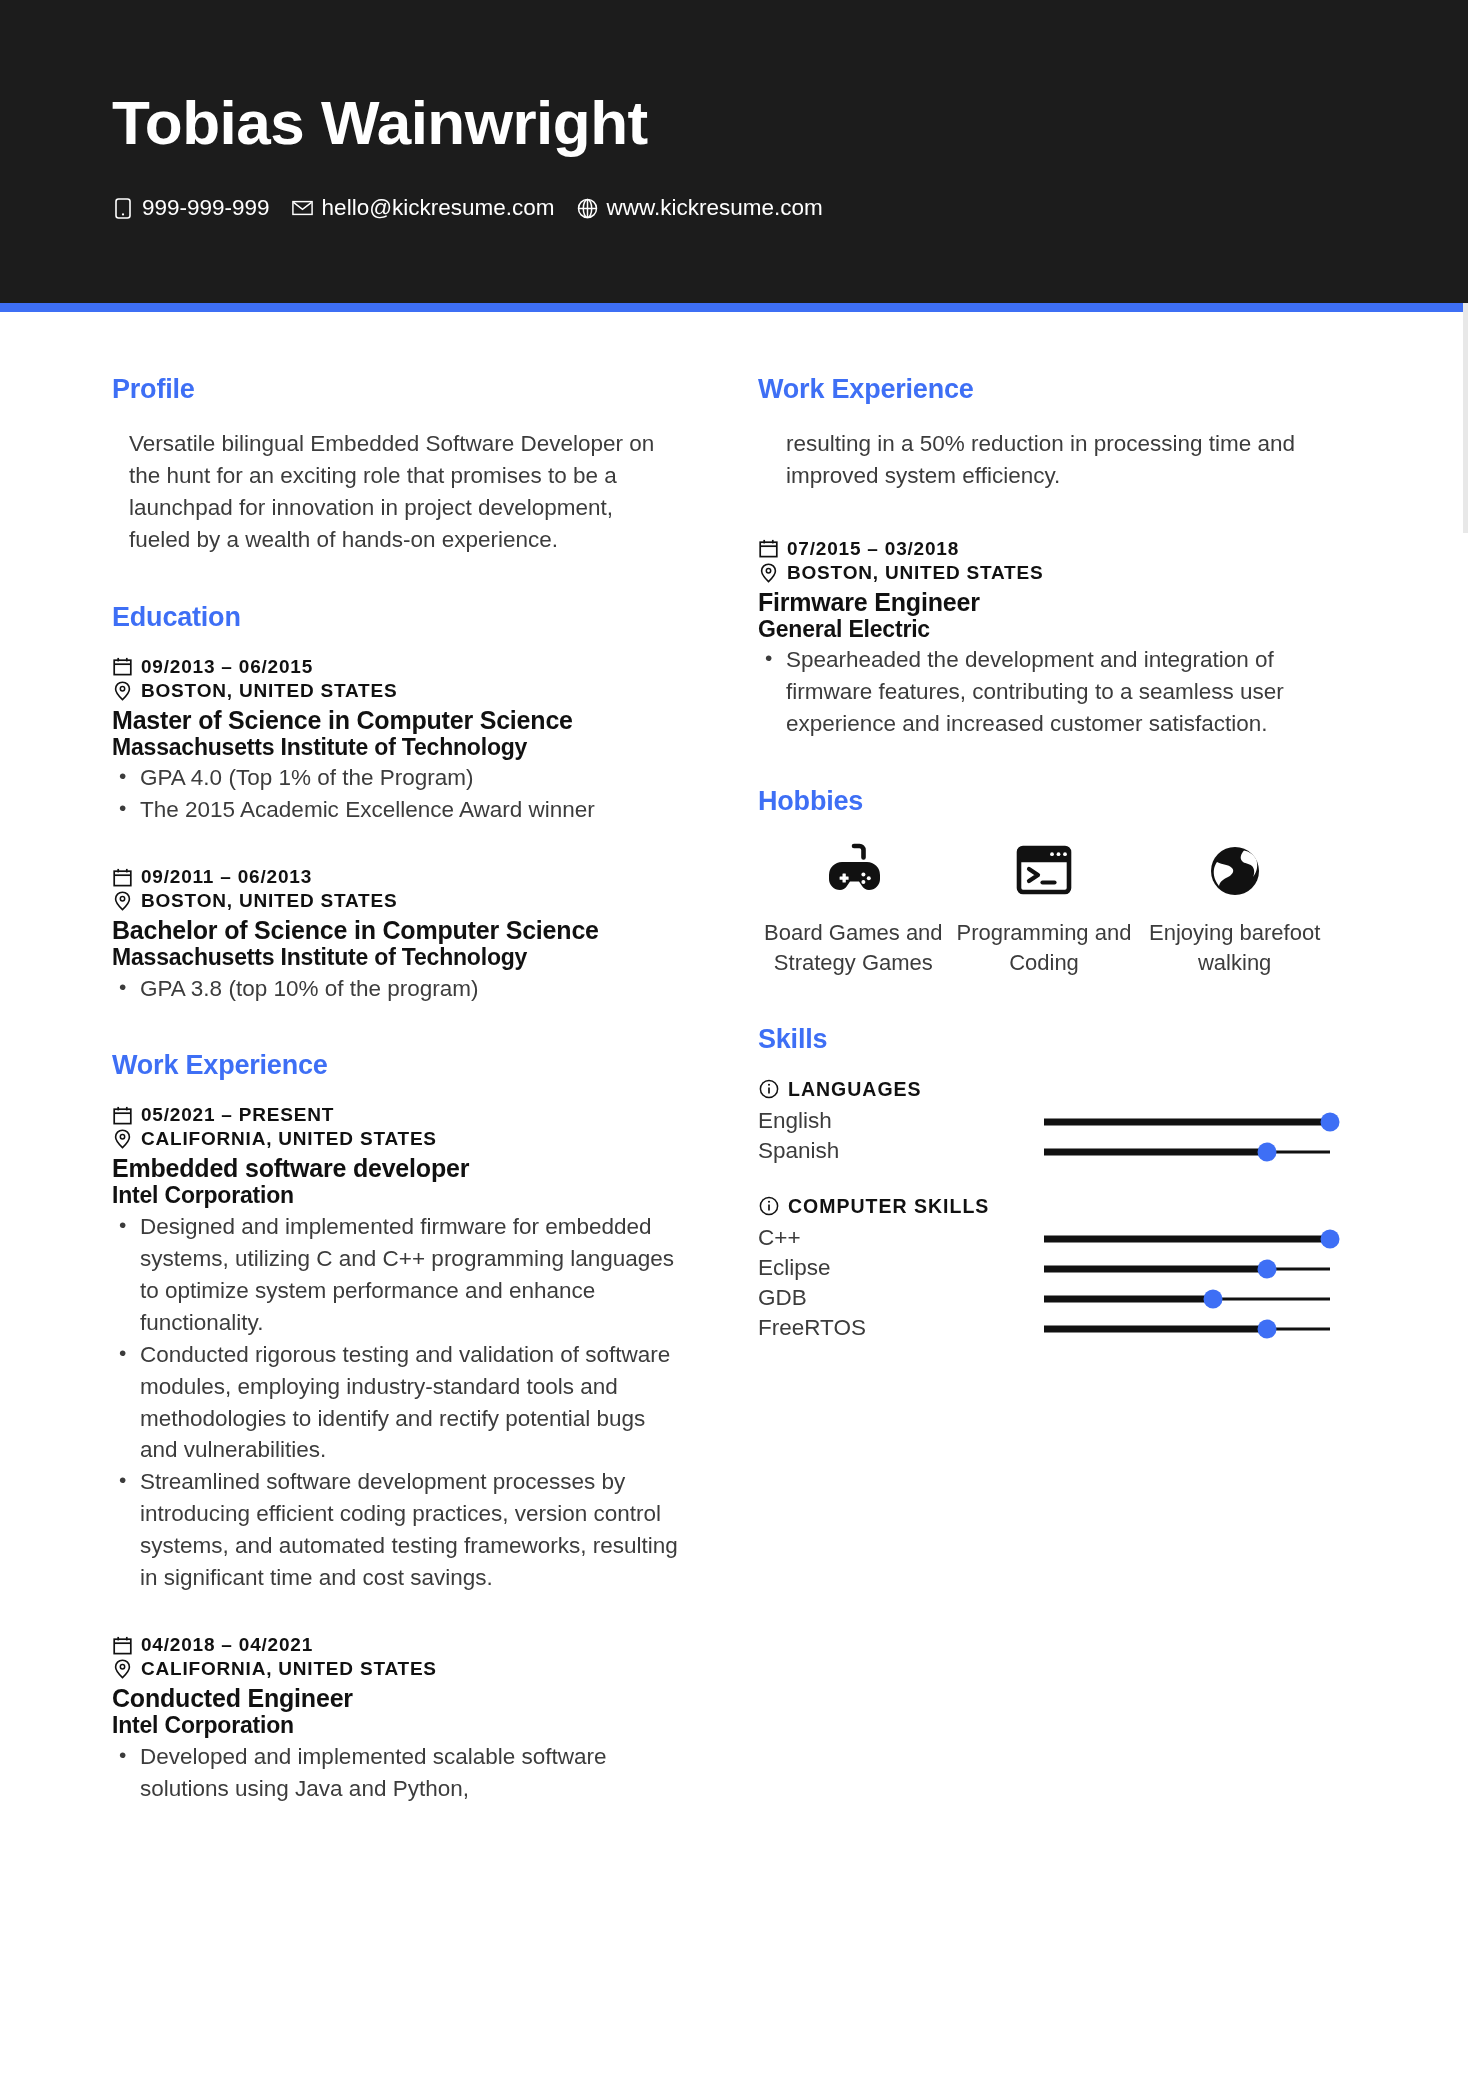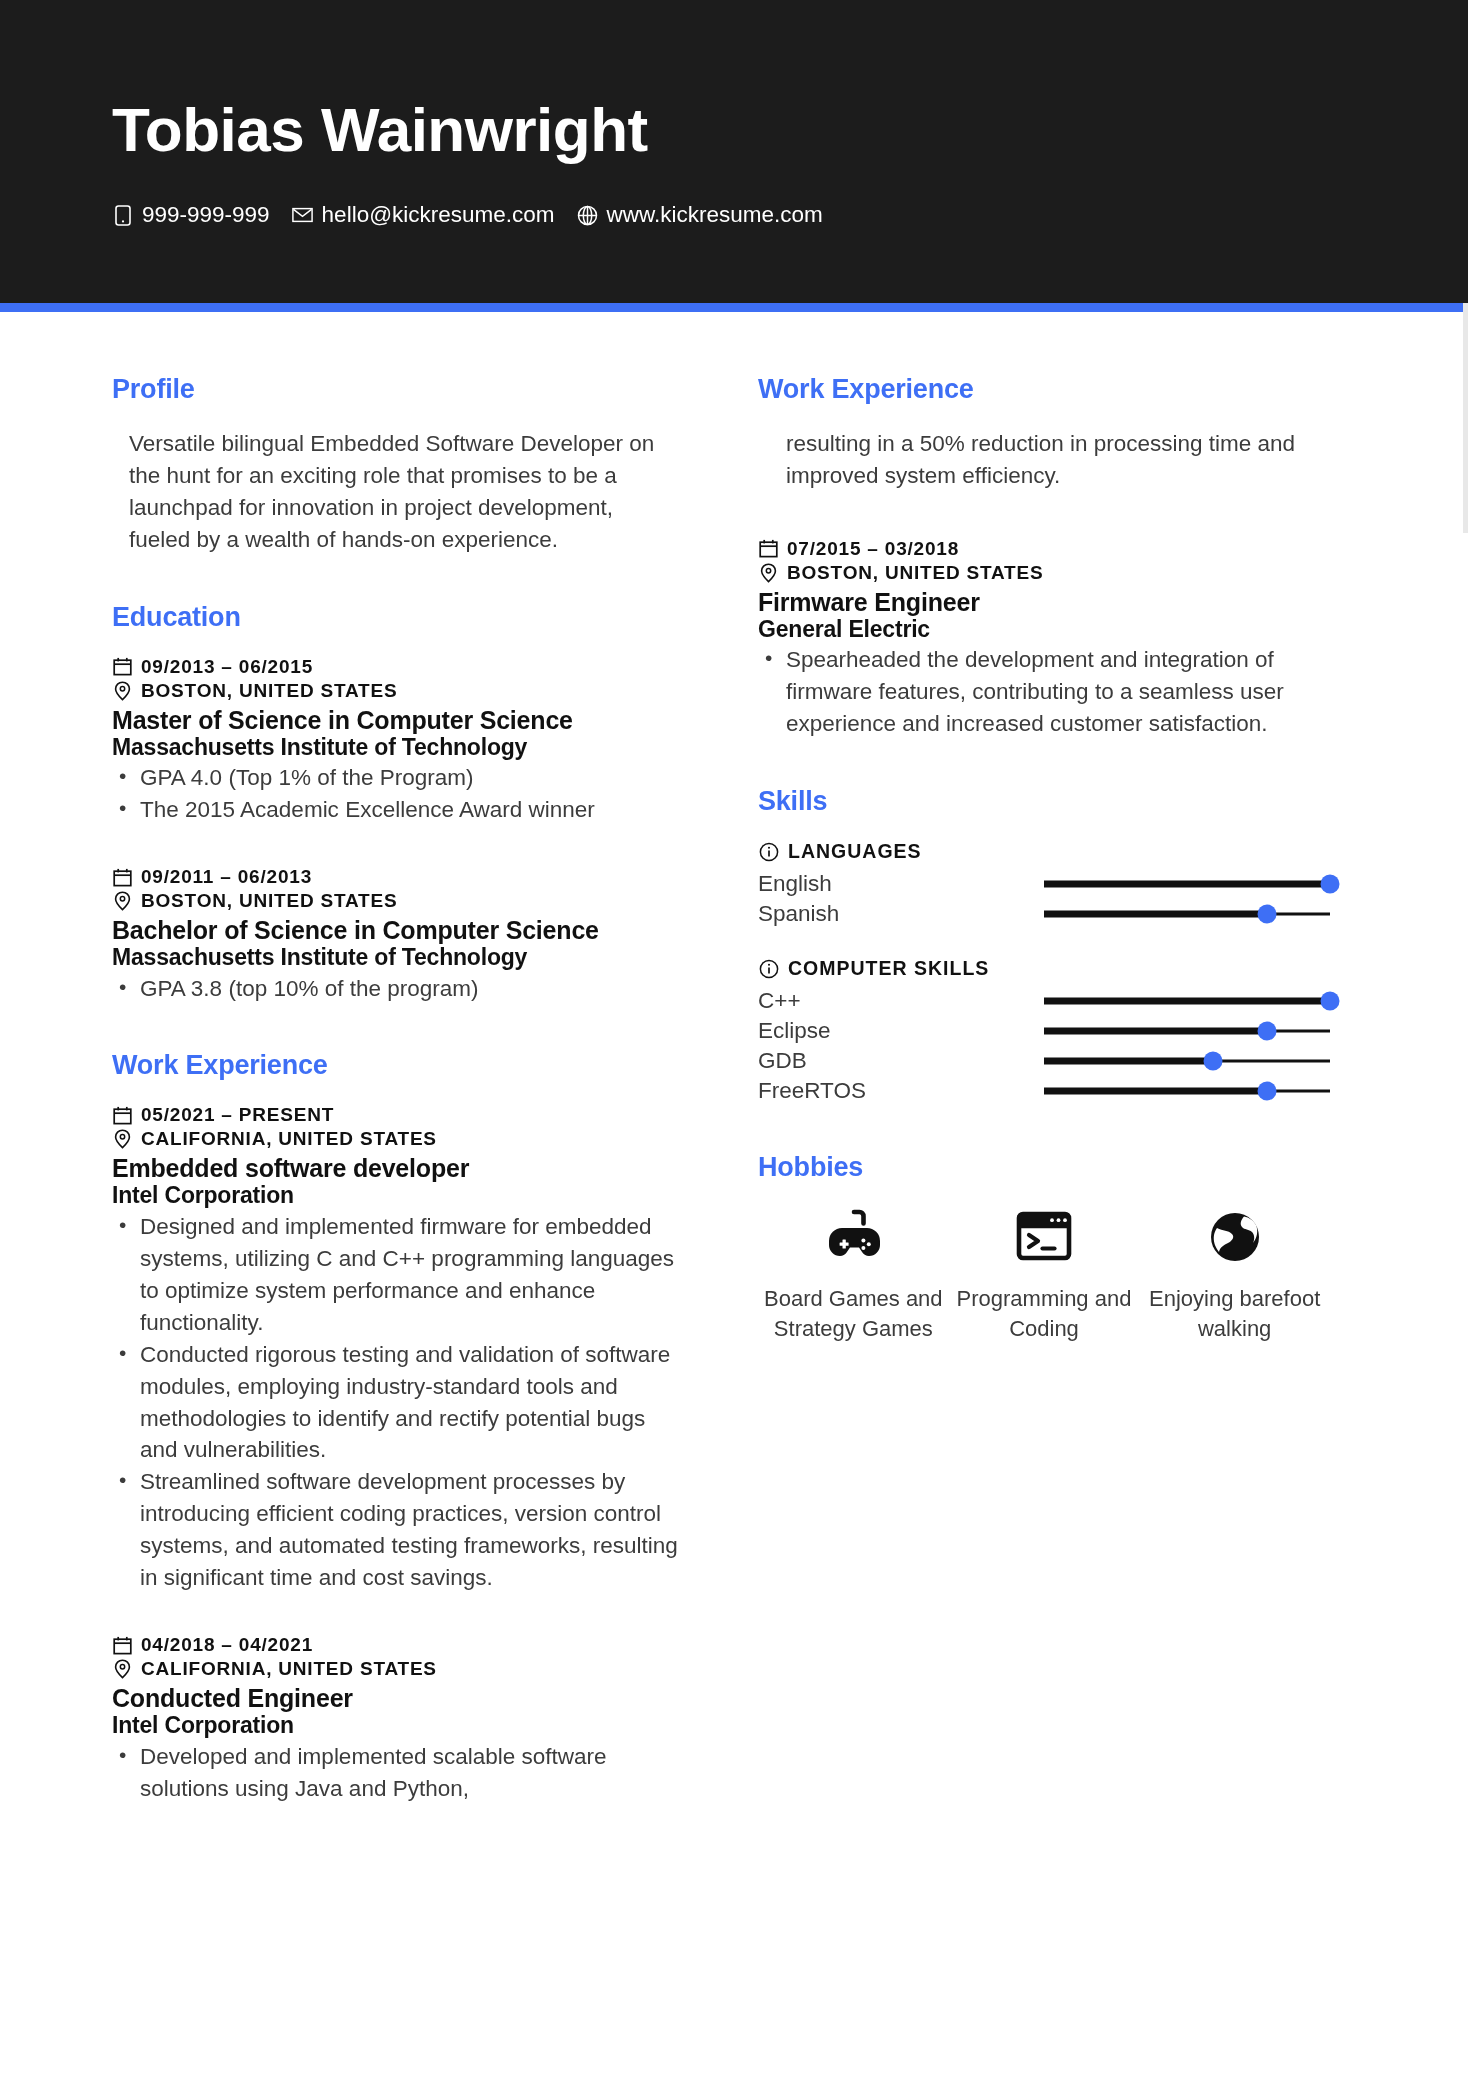--- a/index.html
+++ b/index.html
@@ -19,21 +19,21 @@
     width: 1468px;
     height: 2076px;
     background: #ffffff;
     box-sizing: border-box;
   }
   
   .header {
     background: #1c1c1c;
     height: 303px;
     box-sizing: border-box;
-    padding: 15px 112px;
+    padding: 8px 112px;
     position: relative;
   }
   .header-name {
     margin: 0;
     padding-top: 82px;
     font-size: 62px;
     line-height: 1.05;
     font-weight: 700;
     color: #ffffff;
     letter-spacing: -0.5px;
@@ -469,104 +469,20 @@
                 <circle cx="8.5" cy="7.8" r="2.2" fill="none" stroke="#111111" stroke-width="1.5"></circle>
               </svg>
             </span>
             <span class="meta-text">BOSTON, UNITED STATES</span>
           </div>
           <div class="entry-title">Firmware Engineer</div>
           <div class="entry-org">General Electric</div>
           <ul class="bullets">
             <li class="bulleted">Spearheaded the development and integration of firmware features, contributing to a seamless user experience and increased customer satisfaction.</li>
           </ul>
-        </div>
-      </div>
-
-      <div class="section">
-        <h2 class="section-title">Skills</h2>
-
-        <div class="skill-group">
-          <div class="skill-group-head">
-            <span class="ico">
-              <svg width="20" height="20" viewBox="0 0 20 20">
-                <circle cx="10" cy="10" r="8.6" fill="none" stroke="#111111" stroke-width="1.5"></circle>
-                <circle cx="10" cy="5.8" r="1.05" fill="#111111"></circle>
-                <line x1="10" y1="8.6" x2="10" y2="14.6" stroke="#111111" stroke-width="1.7"></line>
-              </svg>
-            </span>
-            <span class="skill-group-title">LANGUAGES</span>
-          </div>
-
-          <div class="skill-row">
-            <span class="skill-name">English</span>
-            <span class="skill-bar">
-              <span class="skill-track"></span>
-              <span class="skill-fill" style="width:100%"></span>
-              <span class="skill-dot" style="left:100%"></span>
-            </span>
-          </div>
-
-          <div class="skill-row">
-            <span class="skill-name">Spanish</span>
-            <span class="skill-bar">
-              <span class="skill-track"></span>
-              <span class="skill-fill" style="width:78%"></span>
-              <span class="skill-dot" style="left:78%"></span>
-            </span>
-          </div>
-        </div>
-
-        <div class="skill-group">
-          <div class="skill-group-head">
-            <span class="ico">
-              <svg width="20" height="20" viewBox="0 0 20 20">
-                <circle cx="10" cy="10" r="8.6" fill="none" stroke="#111111" stroke-width="1.5"></circle>
-                <circle cx="10" cy="5.8" r="1.05" fill="#111111"></circle>
-                <line x1="10" y1="8.6" x2="10" y2="14.6" stroke="#111111" stroke-width="1.7"></line>
-              </svg>
-            </span>
-            <span class="skill-group-title">COMPUTER SKILLS</span>
-          </div>
-
-          <div class="skill-row">
-            <span class="skill-name">C++</span>
-            <span class="skill-bar">
-              <span class="skill-track"></span>
-              <span class="skill-fill" style="width:100%"></span>
-              <span class="skill-dot" style="left:100%"></span>
-            </span>
-          </div>
-
-          <div class="skill-row">
-            <span class="skill-name">Eclipse</span>
-            <span class="skill-bar">
-              <span class="skill-track"></span>
-              <span class="skill-fill" style="width:78%"></span>
-              <span class="skill-dot" style="left:78%"></span>
-            </span>
-          </div>
-
-          <div class="skill-row">
-            <span class="skill-name">GDB</span>
-            <span class="skill-bar">
-              <span class="skill-track"></span>
-              <span class="skill-fill" style="width:59%"></span>
-              <span class="skill-dot" style="left:59%"></span>
-            </span>
-          </div>
-
-          <div class="skill-row">
-            <span class="skill-name">FreeRTOS</span>
-            <span class="skill-bar">
-              <span class="skill-track"></span>
-              <span class="skill-fill" style="width:78%"></span>
-              <span class="skill-dot" style="left:78%"></span>
-            </span>
-          </div>
         </div>
       </div>
 
       <div class="section">
         <h2 class="section-title">Hobbies</h2>
         <div class="hobbies-grid">
 
           <div class="hobby">
             <div class="hobby-icon">
               <svg width="62" height="56" viewBox="0 0 62 56">
@@ -605,15 +521,99 @@
                 <path d="M9 18 C15 21 20 20 24 24 C27 27 24 31 20 33 C16 35 12 37 11 42 C7 37 5 31 6 25 C6.6 22 7.6 20 9 18 Z" fill="#ffffff"></path>
                 <path d="M36 6.5 C33 10 31.5 14 34 17 C36.5 20 41 19 44 22 C46.5 24.5 47 29 45 33 C49 28 50.5 21 48 15 C45.6 10.5 41.2 7.4 36 6.5 Z" fill="#ffffff"></path>
               </svg>
             </div>
             <div class="hobby-label">Enjoying barefoot walking</div>
           </div>
 
         </div>
       </div>
 
+      <div class="section">
+        <h2 class="section-title">Skills</h2>
+
+        <div class="skill-group">
+          <div class="skill-group-head">
+            <span class="ico">
+              <svg width="20" height="20" viewBox="0 0 20 20">
+                <circle cx="10" cy="10" r="8.6" fill="none" stroke="#111111" stroke-width="1.5"></circle>
+                <circle cx="10" cy="5.8" r="1.05" fill="#111111"></circle>
+                <line x1="10" y1="8.6" x2="10" y2="14.6" stroke="#111111" stroke-width="1.7"></line>
+              </svg>
+            </span>
+            <span class="skill-group-title">LANGUAGES</span>
+          </div>
+
+          <div class="skill-row">
+            <span class="skill-name">English</span>
+            <span class="skill-bar">
+              <span class="skill-track"></span>
+              <span class="skill-fill" style="width:100%"></span>
+              <span class="skill-dot" style="left:100%"></span>
+            </span>
+          </div>
+
+          <div class="skill-row">
+            <span class="skill-name">Spanish</span>
+            <span class="skill-bar">
+              <span class="skill-track"></span>
+              <span class="skill-fill" style="width:78%"></span>
+              <span class="skill-dot" style="left:78%"></span>
+            </span>
+          </div>
+        </div>
+
+        <div class="skill-group">
+          <div class="skill-group-head">
+            <span class="ico">
+              <svg width="20" height="20" viewBox="0 0 20 20">
+                <circle cx="10" cy="10" r="8.6" fill="none" stroke="#111111" stroke-width="1.5"></circle>
+                <circle cx="10" cy="5.8" r="1.05" fill="#111111"></circle>
+                <line x1="10" y1="8.6" x2="10" y2="14.6" stroke="#111111" stroke-width="1.7"></line>
+              </svg>
+            </span>
+            <span class="skill-group-title">COMPUTER SKILLS</span>
+          </div>
+
+          <div class="skill-row">
+            <span class="skill-name">C++</span>
+            <span class="skill-bar">
+              <span class="skill-track"></span>
+              <span class="skill-fill" style="width:100%"></span>
+              <span class="skill-dot" style="left:100%"></span>
+            </span>
+          </div>
+
+          <div class="skill-row">
+            <span class="skill-name">Eclipse</span>
+            <span class="skill-bar">
+              <span class="skill-track"></span>
+              <span class="skill-fill" style="width:78%"></span>
+              <span class="skill-dot" style="left:78%"></span>
+            </span>
+          </div>
+
+          <div class="skill-row">
+            <span class="skill-name">GDB</span>
+            <span class="skill-bar">
+              <span class="skill-track"></span>
+              <span class="skill-fill" style="width:59%"></span>
+              <span class="skill-dot" style="left:59%"></span>
+            </span>
+          </div>
+
+          <div class="skill-row">
+            <span class="skill-name">FreeRTOS</span>
+            <span class="skill-bar">
+              <span class="skill-track"></span>
+              <span class="skill-fill" style="width:78%"></span>
+              <span class="skill-dot" style="left:78%"></span>
+            </span>
+          </div>
+        </div>
+      </div>
+
     </div>
   </div>
 </div>
 
 </body></html>

